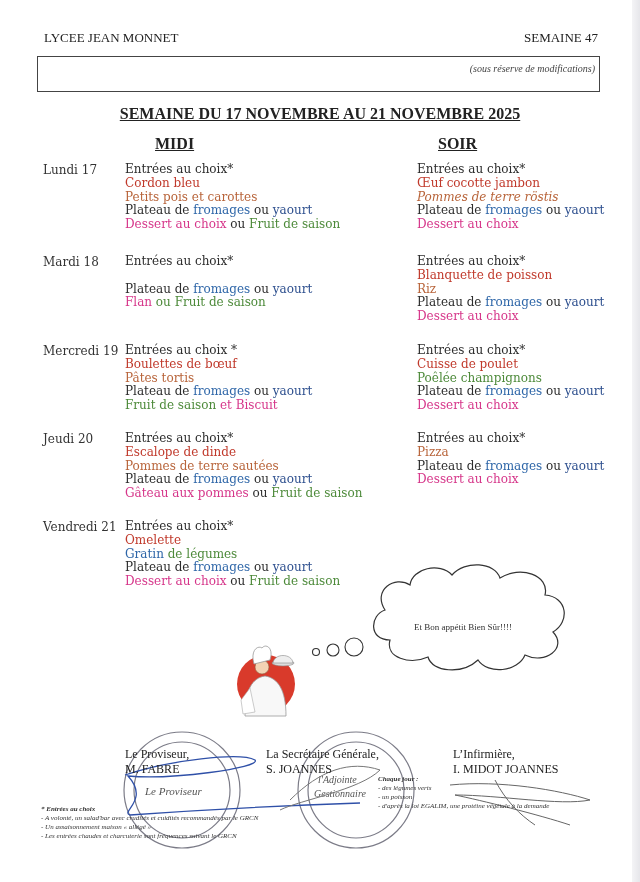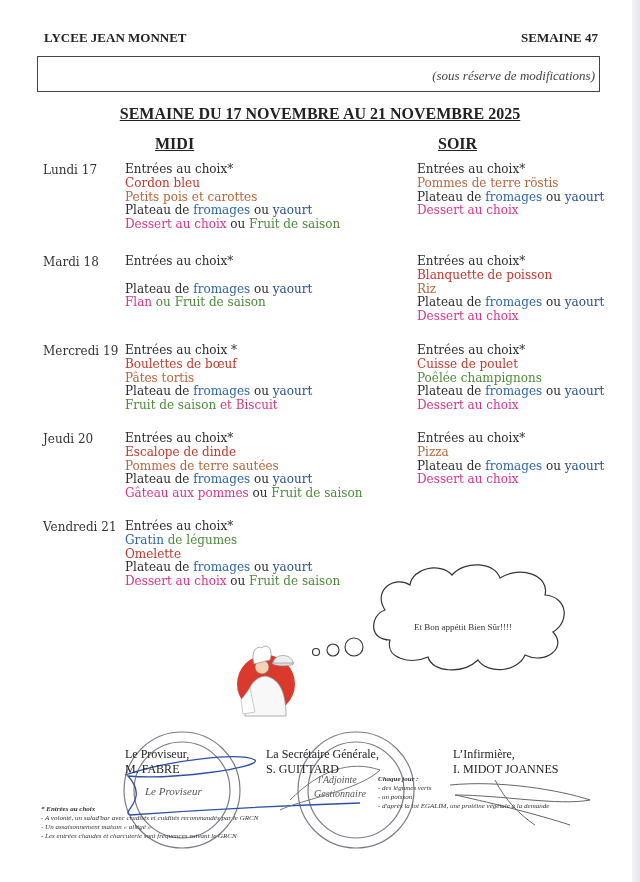--- a/index.html
+++ b/index.html
@@ -1,24 +1,24 @@
 <!DOCTYPE html>
 <html><head>
 <meta charset="utf-8">
 <style>
   html, body { margin:0; padding:0; }
   body { width:640px; height:882px; background:#ffffff; position:relative; overflow:hidden;
          font-family:"DejaVu Serif", serif; color:#2a2a2a; }
   .edge { position:absolute; right:0; top:0; width:8px; height:882px; background:linear-gradient(to right,#f4f4f6,#e6e6ea); }
-  .hdr { position:absolute; top:30px; font-family:"Liberation Serif", serif; font-weight:bold; font-size:13px; color:#222; }
+  .hdr { position:absolute; top:30px; font-family:"Liberation Serif", serif; font-weight:normal; font-size:13px; color:#222; }
   .hdr.left { left:44px; }
   .hdr.right { right:42px; }
   .menu-box { position:absolute; left:37px; top:56px; width:563px; height:36px; border:1.5px solid #444; box-sizing:border-box; }
   .menu-title { position:absolute; left:0; right:0; top:3px; text-align:center; font-family:"Liberation Serif", serif; font-weight:bold; font-size:20px; color:#222; }
-  .menu-note { position:absolute; right:4px; bottom:7px; font-family:"Liberation Serif", serif; font-style:italic; font-size:13px; color:#444; }
+  .menu-note { position:absolute; right:4px; bottom:17px; font-family:"Liberation Serif", serif; font-style:italic; font-size:10px; color:#444; }
   .week-title { position:absolute; left:0; right:0; top:105px; text-align:center; font-family:"Liberation Serif", serif; font-weight:bold; font-size:16px; text-decoration:underline; color:#222; }
   .col-head { position:absolute; top:135px; font-family:"Liberation Serif", serif; font-weight:bold; font-size:16px; text-decoration:underline; color:#222; }
   .col-head.midi { left:155px; }
   .col-head.soir { left:438px; }
   .day { position:absolute; left:0; width:640px; }
   .day-name { position:absolute; left:43px; top:0; font-size:12px; color:#333; }
   .meal { position:absolute; top:0; font-size:12px; line-height:13.8px; }
   .meal.midi { left:125px; }
   .meal.soir { left:417px; }
   .line { white-space:nowrap; height:13.8px; }
@@ -57,21 +57,22 @@
       <div class="day-name">Lundi 17</div>
       <div class="meal midi">
         <div class="line"><span class="c-dark" style="white-space: pre;">Entrées au choix*</span></div>
         <div class="line"><span class="c-red" style="white-space: pre;">Cordon bleu</span></div>
         <div class="line"><span class="c-brown" style="white-space: pre;">Petits pois et carottes</span></div>
         <div class="line"><span class="c-dark" style="white-space: pre;">Plateau de </span><span class="c-blue" style="white-space: pre;">fromages</span><span class="c-dark" style="white-space: pre;"> ou </span><span class="c-navy" style="white-space: pre;">yaourt</span></div>
         <div class="line"><span class="c-pink" style="white-space: pre;">Dessert au choix</span><span class="c-dark" style="white-space: pre;"> ou </span><span class="c-green" style="white-space: pre;">Fruit de saison</span></div>
       </div>
       <div class="meal soir">
         <div class="line"><span class="c-dark" style="white-space: pre;">Entrées au choix*</span></div>
-        <div class="line"><span class="c-brown" style="white-space: pre;">Pommes de terre röstis</span></div>
+        <div class="line"><span class="c-red" style="white-space: pre;">Œuf cocotte jambon</span></div>
+        <div class="line"><span class="c-brown" style="white-space: pre; font-style: italic;">Pommes de terre röstis</span></div>
         <div class="line"><span class="c-dark" style="white-space: pre;">Plateau de </span><span class="c-blue" style="white-space: pre;">fromages</span><span class="c-dark" style="white-space: pre;"> ou </span><span class="c-navy" style="white-space: pre;">yaourt</span></div>
         <div class="line"><span class="c-pink" style="white-space: pre;">Dessert au choix</span></div>
       </div>
     </div>
     <div class="day" style="top: 255px;">
       <div class="day-name">Mardi 18</div>
       <div class="meal midi">
         <div class="line"><span class="c-dark" style="white-space: pre;">Entrées au choix*</span></div>
         <div class="line"></div>
         <div class="line"><span class="c-dark" style="white-space: pre;">Plateau de </span><span class="c-blue" style="white-space: pre;">fromages</span><span class="c-dark" style="white-space: pre;"> ou </span><span class="c-navy" style="white-space: pre;">yaourt</span></div>
@@ -115,22 +116,22 @@
         <div class="line"><span class="c-dark" style="white-space: pre;">Entrées au choix*</span></div>
         <div class="line"><span class="c-brown" style="white-space: pre;">Pizza</span></div>
         <div class="line"><span class="c-dark" style="white-space: pre;">Plateau de </span><span class="c-blue" style="white-space: pre;">fromages</span><span class="c-dark" style="white-space: pre;"> ou </span><span class="c-navy" style="white-space: pre;">yaourt</span></div>
         <div class="line"><span class="c-pink" style="white-space: pre;">Dessert au choix</span></div>
       </div>
     </div>
     <div class="day" style="top: 520px;">
       <div class="day-name">Vendredi 21</div>
       <div class="meal midi">
         <div class="line"><span class="c-dark" style="white-space: pre;">Entrées au choix*</span></div>
+        <div class="line"><span class="c-red" style="white-space: pre;">Omelette</span></div>
         <div class="line"><span class="c-blue" style="white-space: pre;">Gratin</span><span class="c-green" style="white-space: pre;"> de légumes</span></div>
-        <div class="line"><span class="c-red" style="white-space: pre;">Omelette</span></div>
         <div class="line"><span class="c-dark" style="white-space: pre;">Plateau de </span><span class="c-blue" style="white-space: pre;">fromages</span><span class="c-dark" style="white-space: pre;"> ou </span><span class="c-navy" style="white-space: pre;">yaourt</span></div>
         <div class="line"><span class="c-pink" style="white-space: pre;">Dessert au choix</span><span class="c-dark" style="white-space: pre;"> ou </span><span class="c-green" style="white-space: pre;">Fruit de saison</span></div>
       </div>
       <div class="meal soir"></div>
     </div>
   </div>
 
 <svg class="abs" width="640" height="882">
   <g fill="#fff" stroke="#333" stroke-width="1.2">
     <path d="M385,610 C372,590 395,575 410,585 C412,568 440,562 452,575 C465,560 495,562 500,578 C520,565 550,575 545,595 C568,597 570,622 553,632 C568,648 545,665 525,655 C518,672 488,675 478,660 C462,675 432,672 428,657 C410,665 385,658 390,640 C368,640 370,615 385,610 Z"></path>
@@ -167,21 +168,21 @@
 </svg>
 
 <div class="bubble-text">Et Bon appétit Bien Sûr!!!!</div>
 
 <div class="sig" style="left:125px; top:747px;">
   <div>Le Proviseur,</div>
   <div>M. FABRE</div>
 </div>
 <div class="sig" style="left:266px; top:747px;">
   <div>La Secrétaire Générale,</div>
-  <div>S. GUITTARD</div>
+  <div>S. JOANNES</div>
 </div>
 <div class="sig" style="left:453px; top:747px;">
   <div>L’Infirmière,</div>
   <div>I. MIDOT JOANNES</div>
 </div>
 
 <div class="foot" style="left:41px; top:805px;">
   <div><b>* Entrées au choix</b></div>
   <div>- A volonté, un salad'bar avec crudités et cuidités recommandés par le GRCN</div>
   <div>- Un assaisonnement maison « allégé »</div>

